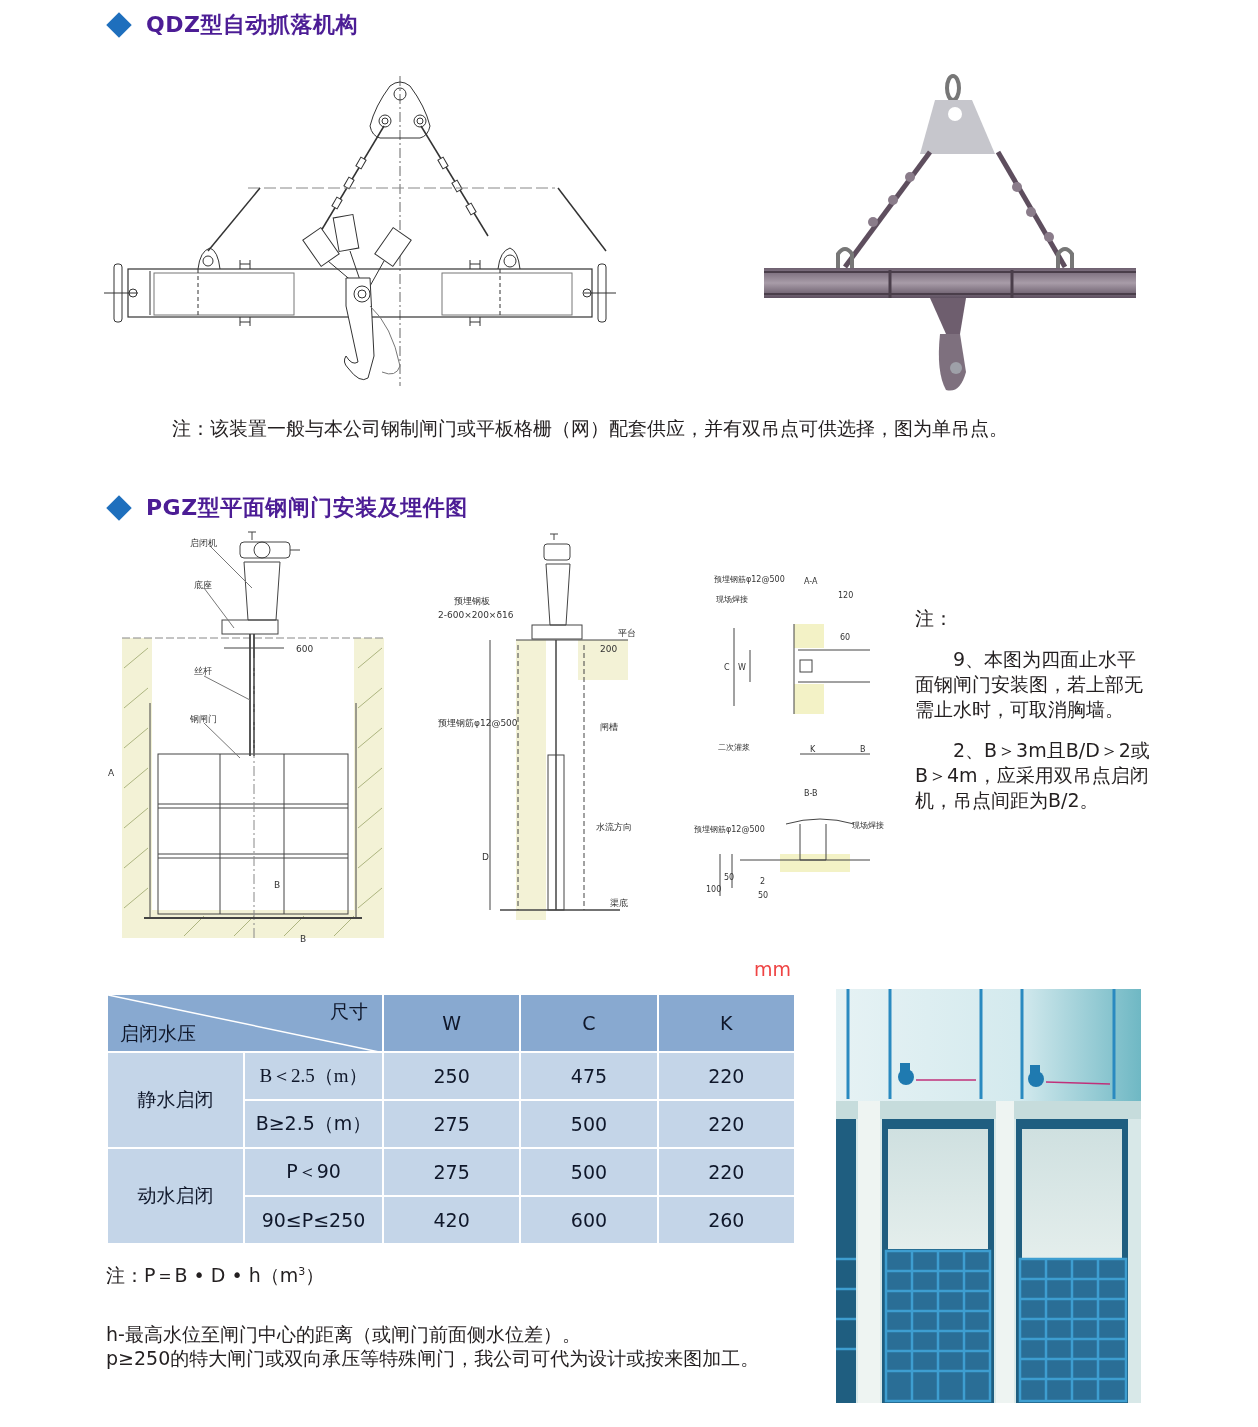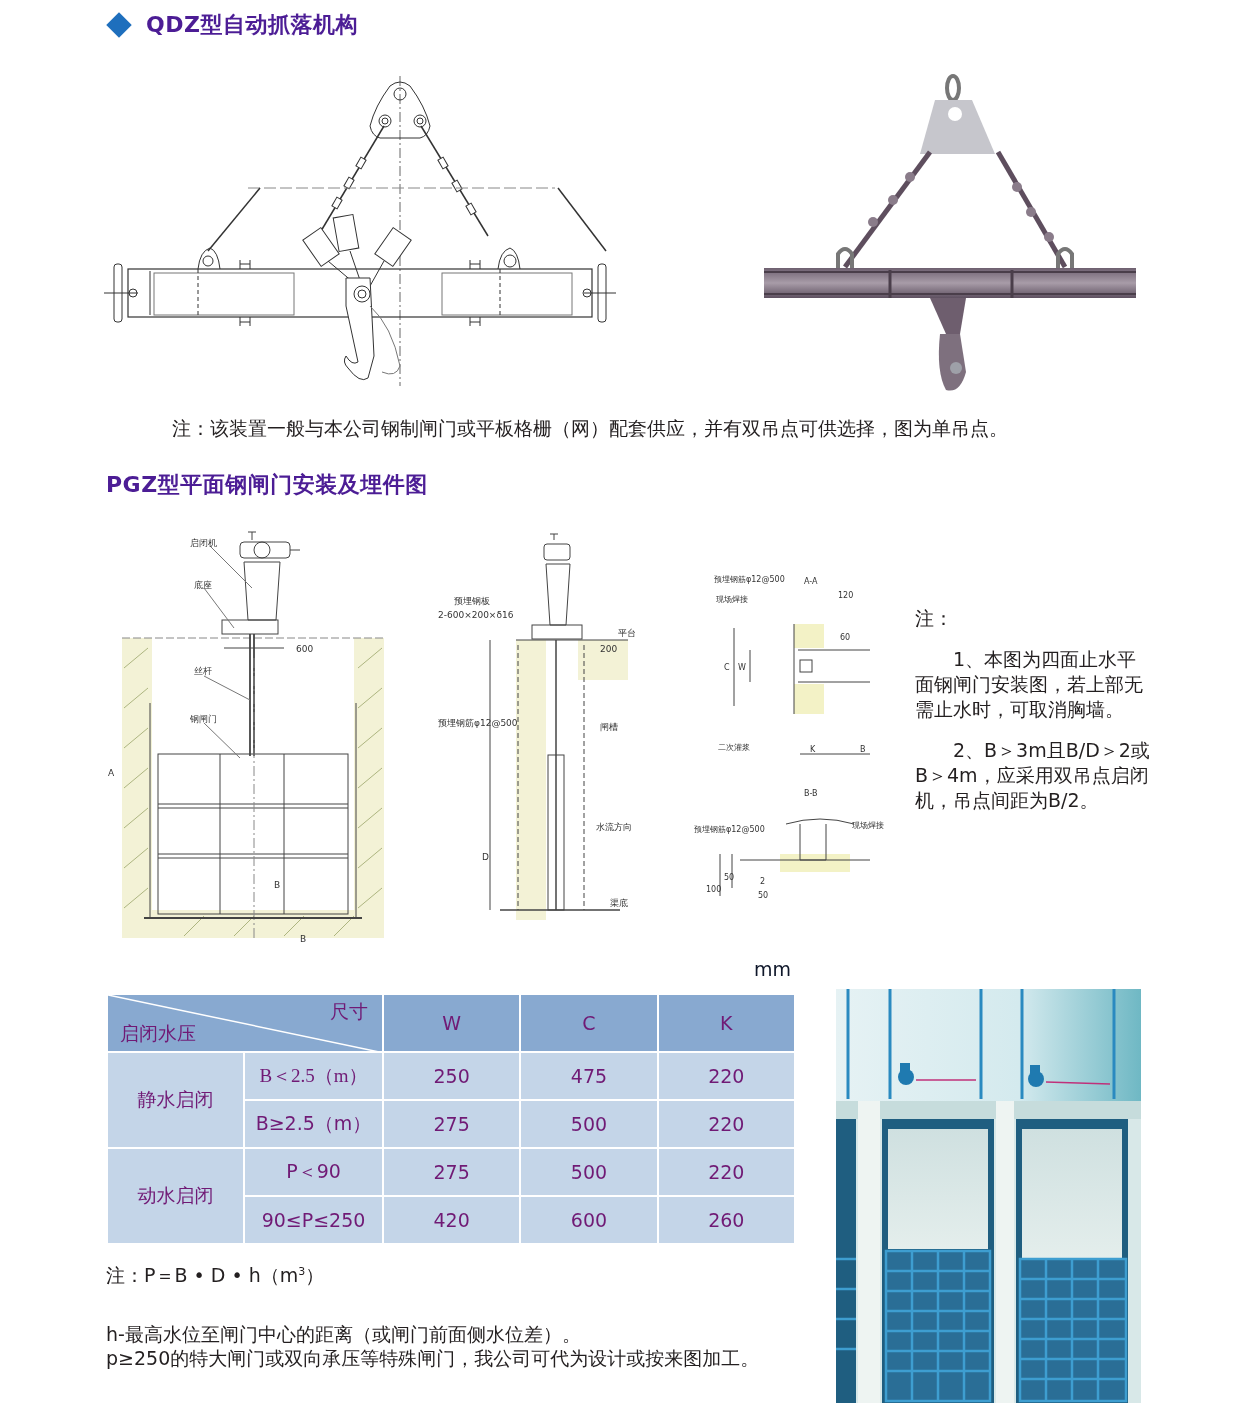--- a/index.html
+++ b/index.html
@@ -13,23 +13,23 @@
   .figure { position: absolute; overflow: hidden; }
   .figure svg { display: block; }
 
   .caption { position: absolute; font-size: 19px; color: #231f20; white-space: nowrap; }
 
   .note-box { position: absolute; left: 915px; top: 606px; width: 240px; font-size: 19px; line-height: 25px; color: #231f20; }
   .note-box p { margin: 0; }
   .note-box .indent { text-indent: 2em; }
   .note-box .gap { height: 16px; }
 
-  .unit { position: absolute; left: 754px; top: 958px; font-size: 19px; color: #0f172a; }
-
-  table.spec { position: absolute; left: 106px; top: 993px; width: 690px; border-collapse: collapse; font-size: 19px; color: #701a75; }
+  .unit { position: absolute; left: 754px; top: 958px; font-size: 19px; color: #ef4444; }
+
+  table.spec { position: absolute; left: 106px; top: 993px; width: 690px; border-collapse: collapse; font-size: 19px; color: #0f172a; }
   table.spec td, table.spec th { border: 2px solid #ffffff; text-align: center; font-weight: normal; }
   table.spec thead th { background: #88a9d0; height: 58px; }
   table.spec tbody td { background: #c4d5e8; height: 48px; }
   table.spec .diag { position: relative; width: 276px; padding: 0; }
   table.spec .diag svg { position: absolute; left: 0; top: 0; }
   table.spec .diag .tl { position: absolute; right: 14px; top: 4px; }
   table.spec .diag .bl { position: absolute; left: 12px; bottom: 4px; }
 
   .footnote { position: absolute; left: 106px; font-size: 19px; color: #231f20; white-space: nowrap; }
   .footnote sup { font-size: 11px; }
@@ -148,21 +148,21 @@
     <line x1="252" y1="198" x2="252" y2="226" stroke="#4a3e4a" stroke-width="3"></line>
 
     <path d="M170 226 L206 226 L200 262 L186 262 Z" fill="#6e5e6e"></path>
     <path d="M180 262 L200 262 L206 300 Q200 322 186 318 Q176 300 180 262 Z" fill="#7e707e"></path>
     <circle cx="196" cy="296" r="6" fill="#9ea0a8"></circle>
   </svg>
 </div>
 
 <div class="caption" style="left:172px; top:416px;">注：该装置一般与本公司钢制闸门或平板格栅（网）配套供应，并有双吊点可供选择，图为单吊点。</div>
 
-<div class="section-title" style="top:470px;flex-direction:column;">
+<div class="section-title" style="top:493px;">
   <span class="diamond"></span>
   <span class="txt">PGZ型平面钢闸门安装及埋件图</span>
 </div>
 
 <div class="figure" style="left:104px; top:528px; width:290px; height:420px;">
   <svg width="290" height="420" viewBox="0 0 290 420" fill="none" stroke="#444" stroke-width="1">
 
     <rect x="18" y="110" width="30" height="300" fill="#f3f2d6" stroke="none"></rect>
     <rect x="250" y="110" width="30" height="300" fill="#f3f2d6" stroke="none"></rect>
     <rect x="40" y="382" width="220" height="28" fill="#f3f2d6" stroke="none"></rect>
@@ -301,21 +301,21 @@
       <text x="34" y="100">50</text>
       <text x="70" y="104">2</text>
       <text x="68" y="118">50</text>
     </g>
   </svg>
 </div>
 
 <div class="note-box">
   <p>注：</p>
   <div class="gap"></div>
-  <p class="indent">1、本图为四面止水平面钢闸门安装图，若上部无需止水时，可取消胸墙。</p>
+  <p class="indent">9、本图为四面止水平面钢闸门安装图，若上部无需止水时，可取消胸墙。</p>
   <div class="gap"></div>
   <p class="indent">2、B＞3m且B/D＞2或B＞4m，应采用双吊点启闭机，吊点间距为B/2。</p>
 </div>
 
 <div class="unit">mm</div>
 
 <table class="spec">
   <thead>
     <tr>
       <th class="diag" colspan="2">

